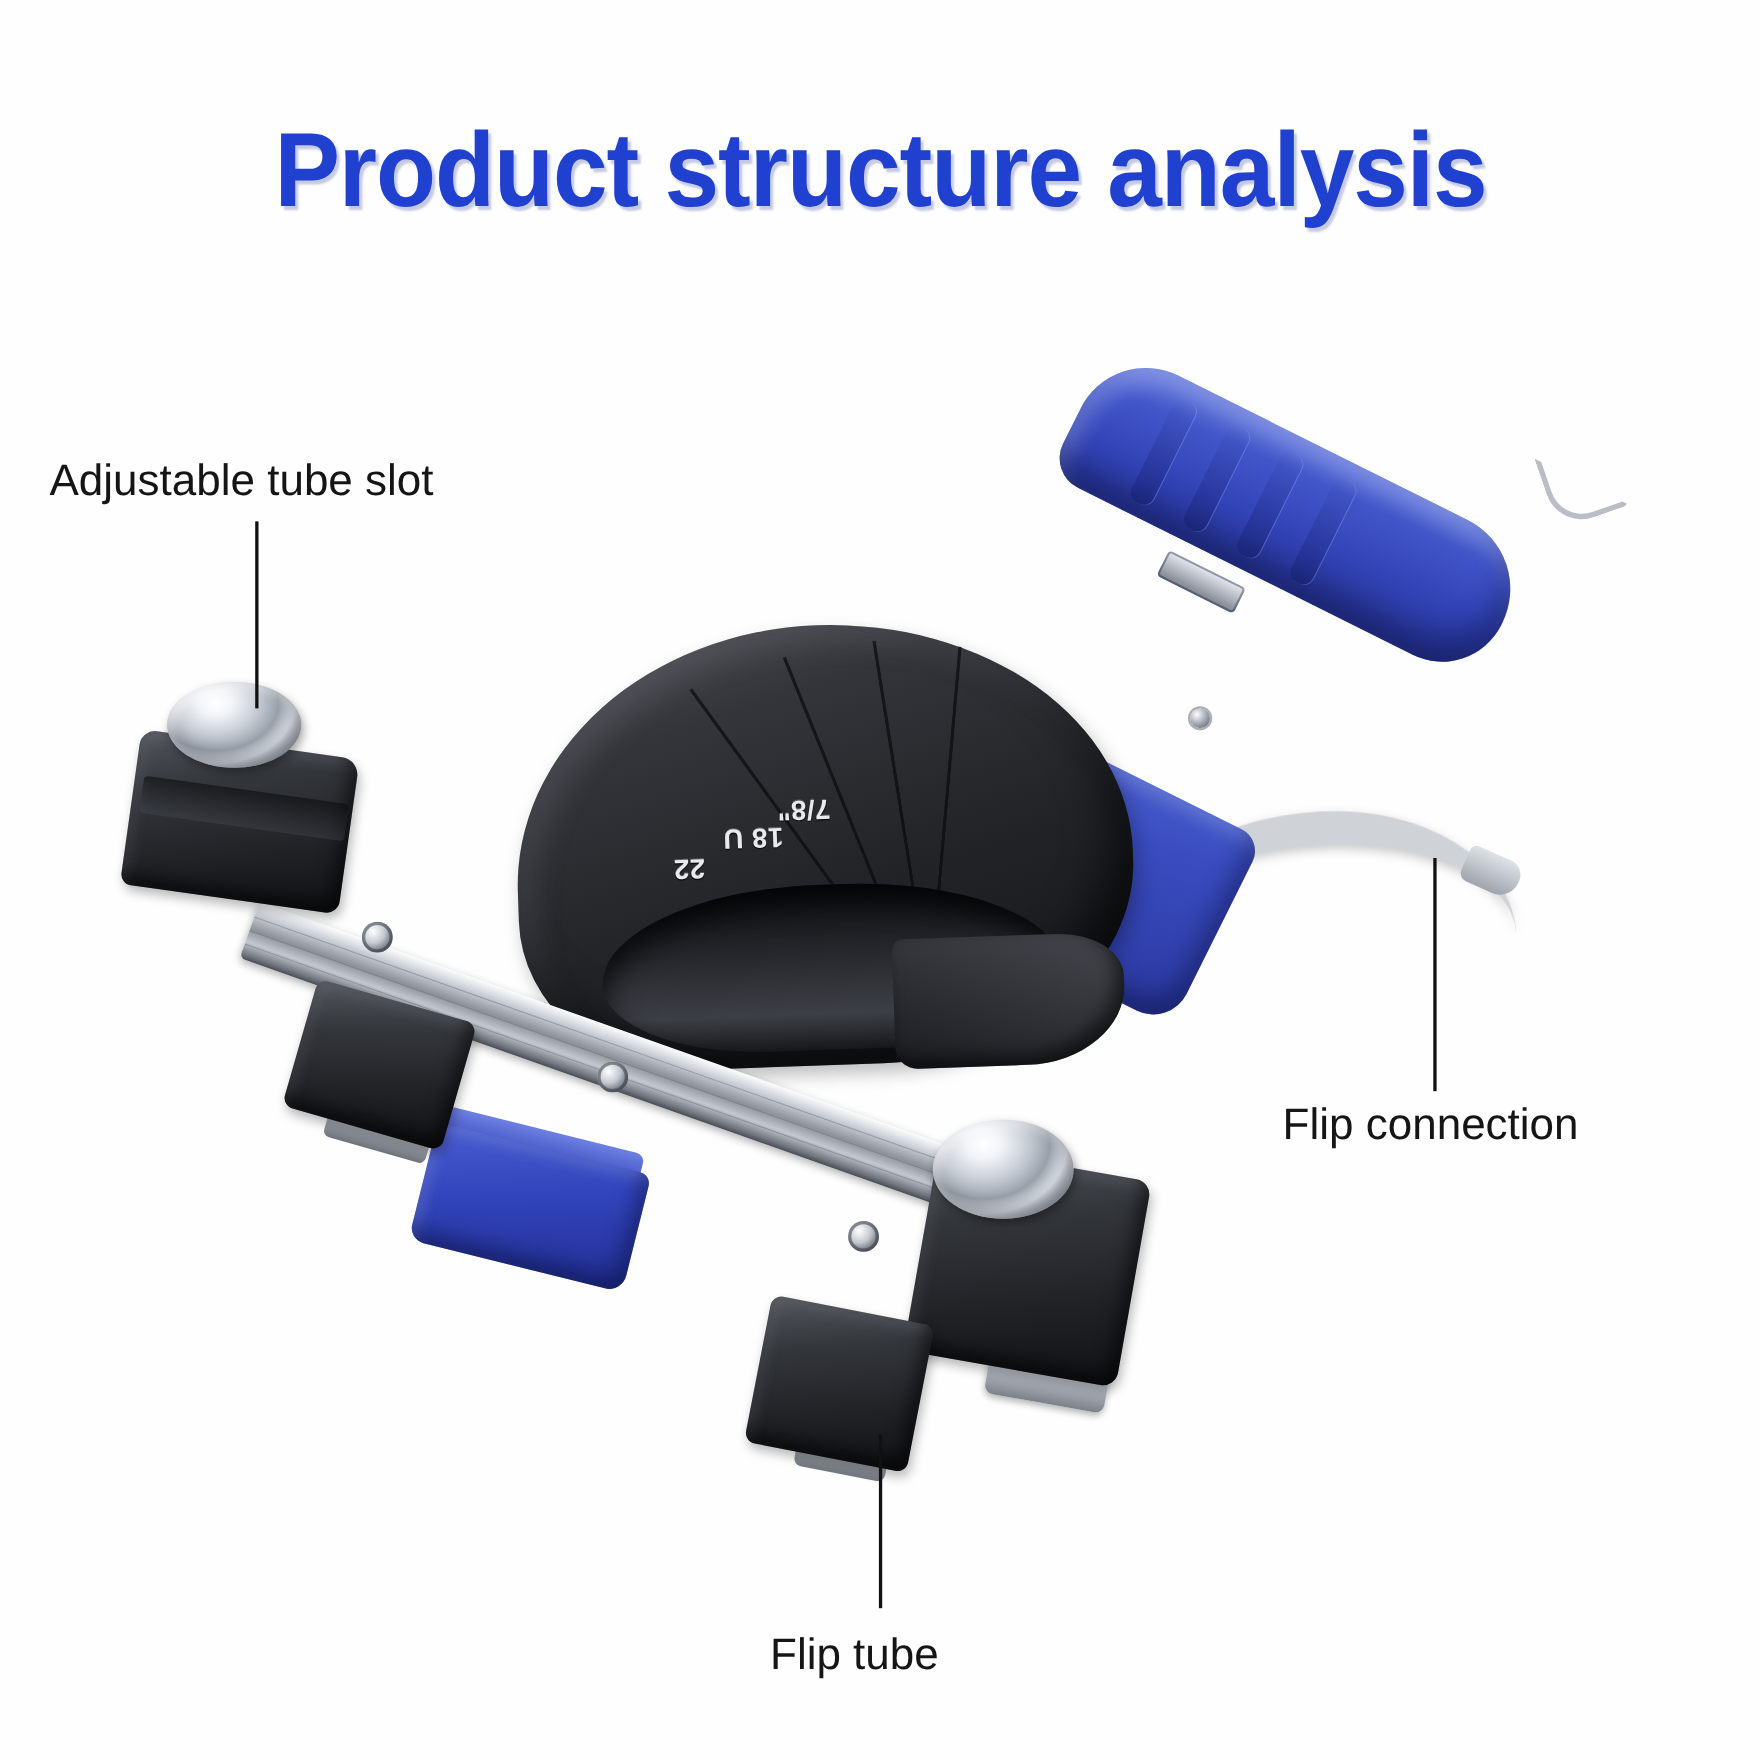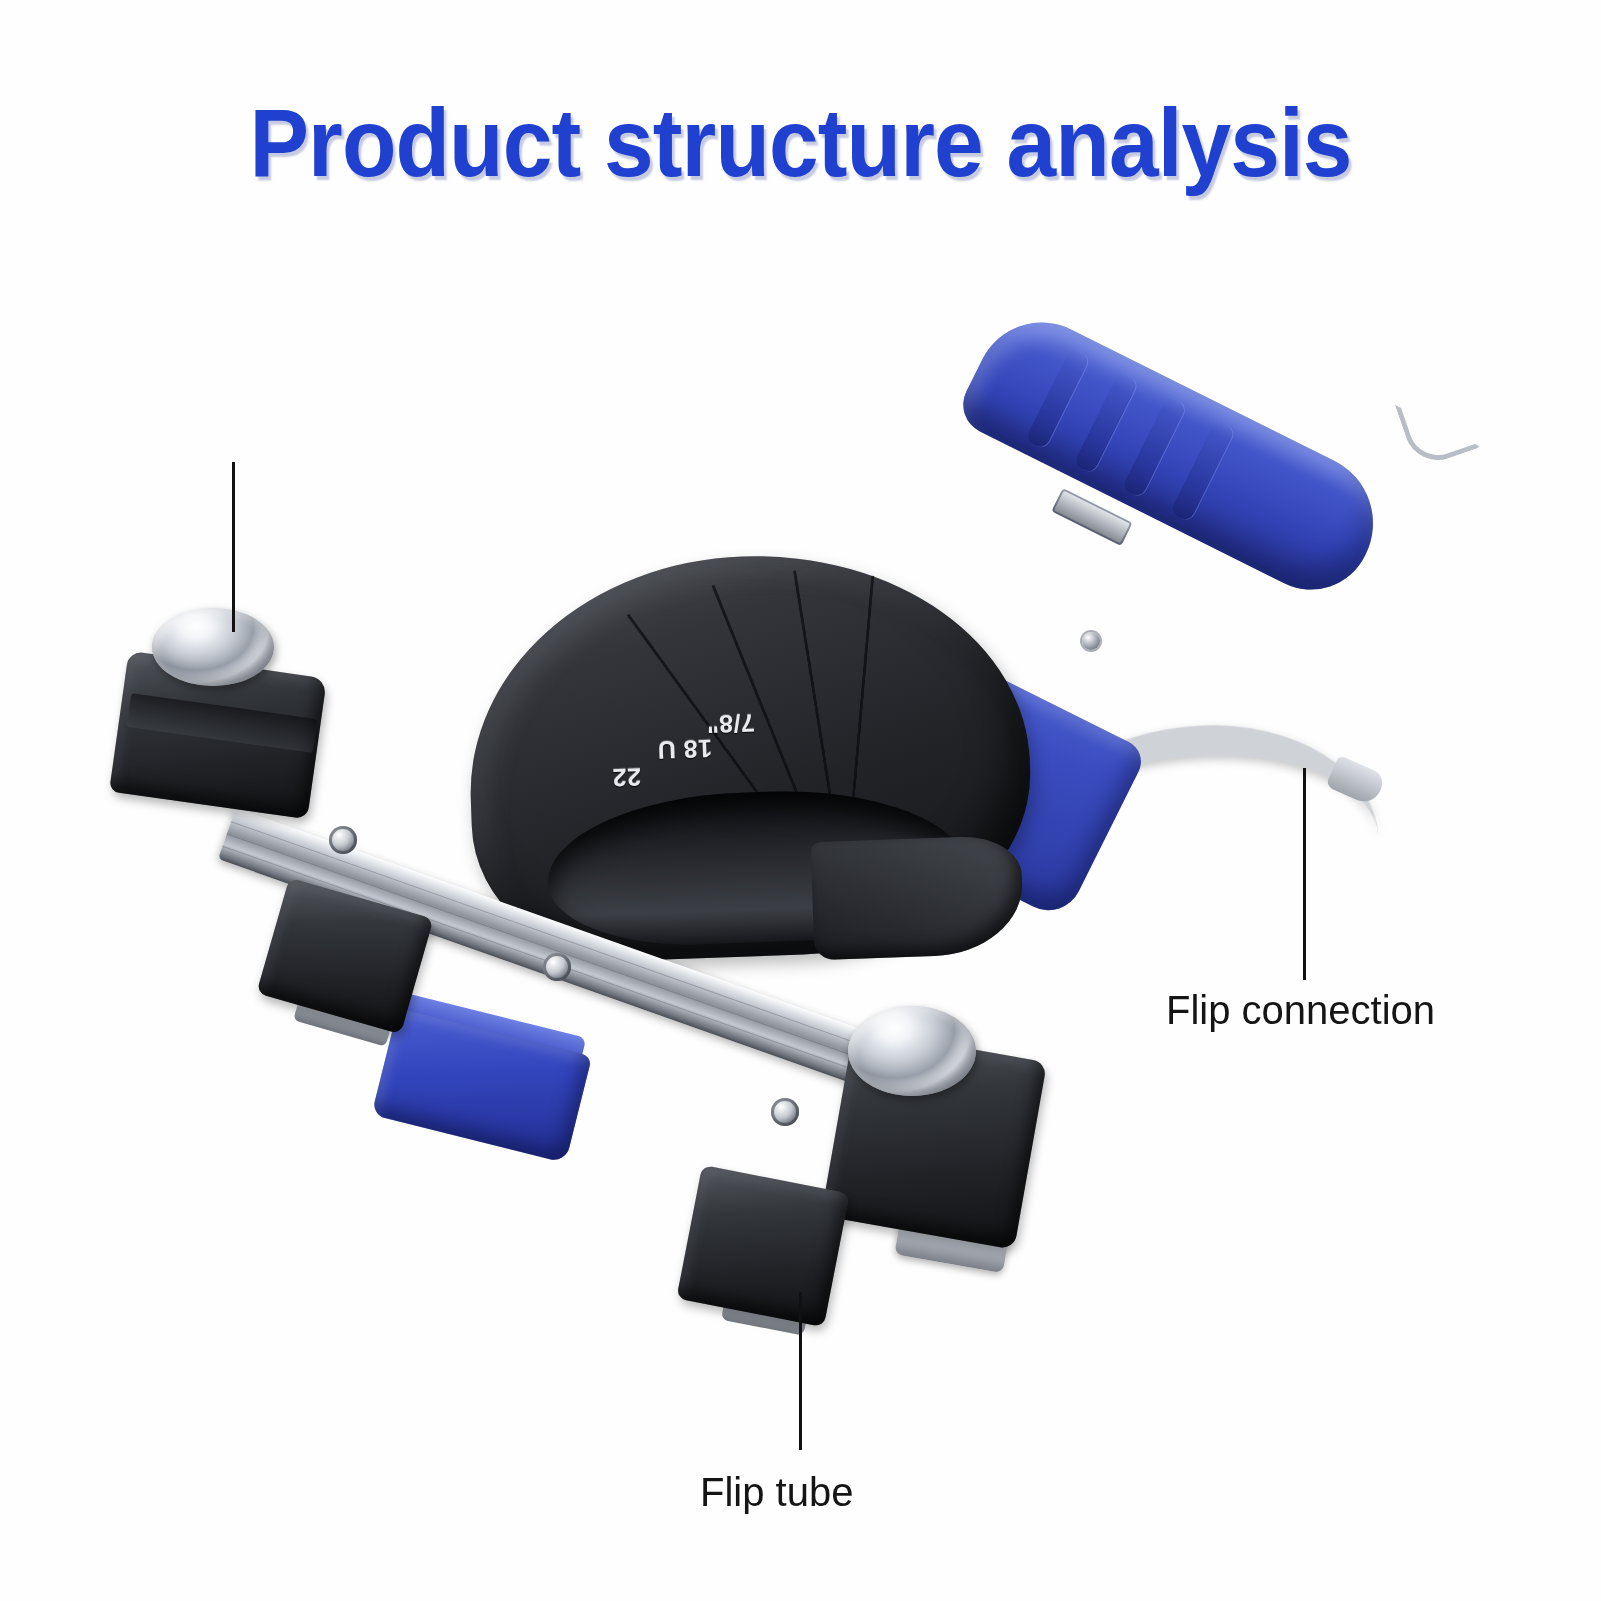--- a/index.html
+++ b/index.html
@@ -1,19 +1,19 @@
 <!DOCTYPE html>
 <html><head>
 <meta charset="utf-8">
 <style>
   html,body{margin:0;padding:0;background:#ffffff;}
   body{width:1601px;height:1601px;position:relative;overflow:hidden;
        font-family:"Liberation Sans","DejaVu Sans",sans-serif;background:#fefefe;}
 
-  #stage{position:absolute;inset:0;}
+  #stage{position:absolute;inset:0;margin-top:12px;}
 
   
   #title{
     position:absolute;left:0;top:88px;width:1601px;text-align:center;
     font-family:"Liberation Sans","DejaVu Sans",sans-serif;
     font-weight:bold;font-size:96px;letter-spacing:-1px;
     color:#2040d0;
     transform:scaleX(.93);
     text-shadow:3px 4px 2px rgba(130,140,190,.45);
     white-space:nowrap;
@@ -305,20 +305,21 @@
     <div class="dome" id="dome-br"></div>
 
     <div id="pad-b2"></div>
     <div class="blk" id="blk-b2"></div>
 
     <div class="bolt" id="bolt1"></div>
     <div class="bolt" id="bolt2"></div>
     <div class="bolt" id="bolt3"></div>
   </div>
 
+  <div class="callout" id="lbl-adjustable">Adjustable tube slot</div>
   <div class="leader" id="leader-adjustable"></div>
 
   <div class="callout" id="lbl-push">Flip connection</div>
   <div class="leader" id="leader-push"></div>
 
   <div class="callout" id="lbl-flip">Flip tube</div>
   <div class="leader" id="leader-flip"></div>
 
 </div>
 

